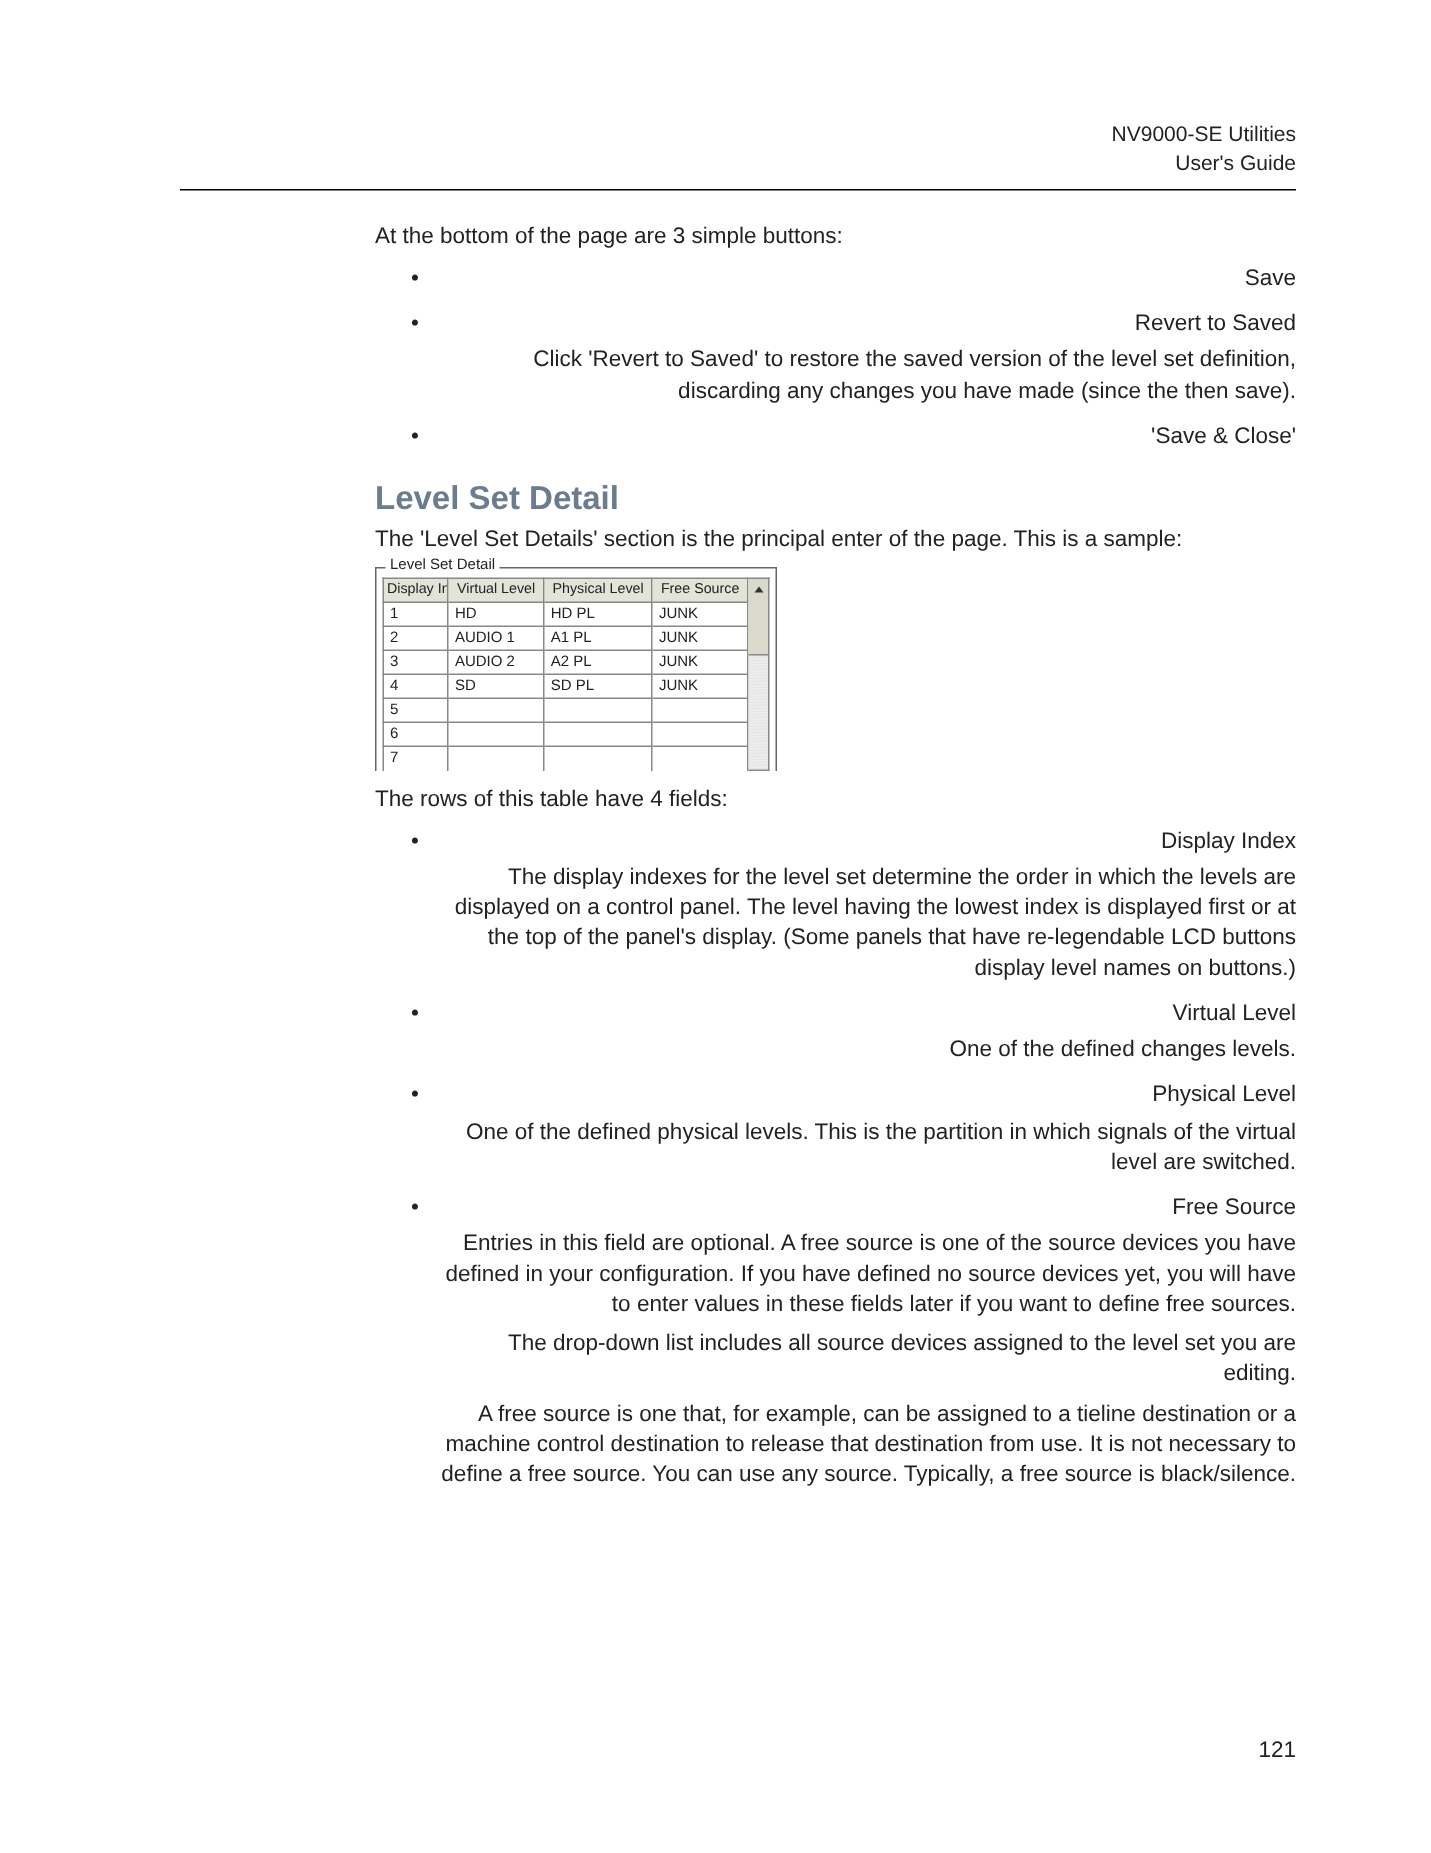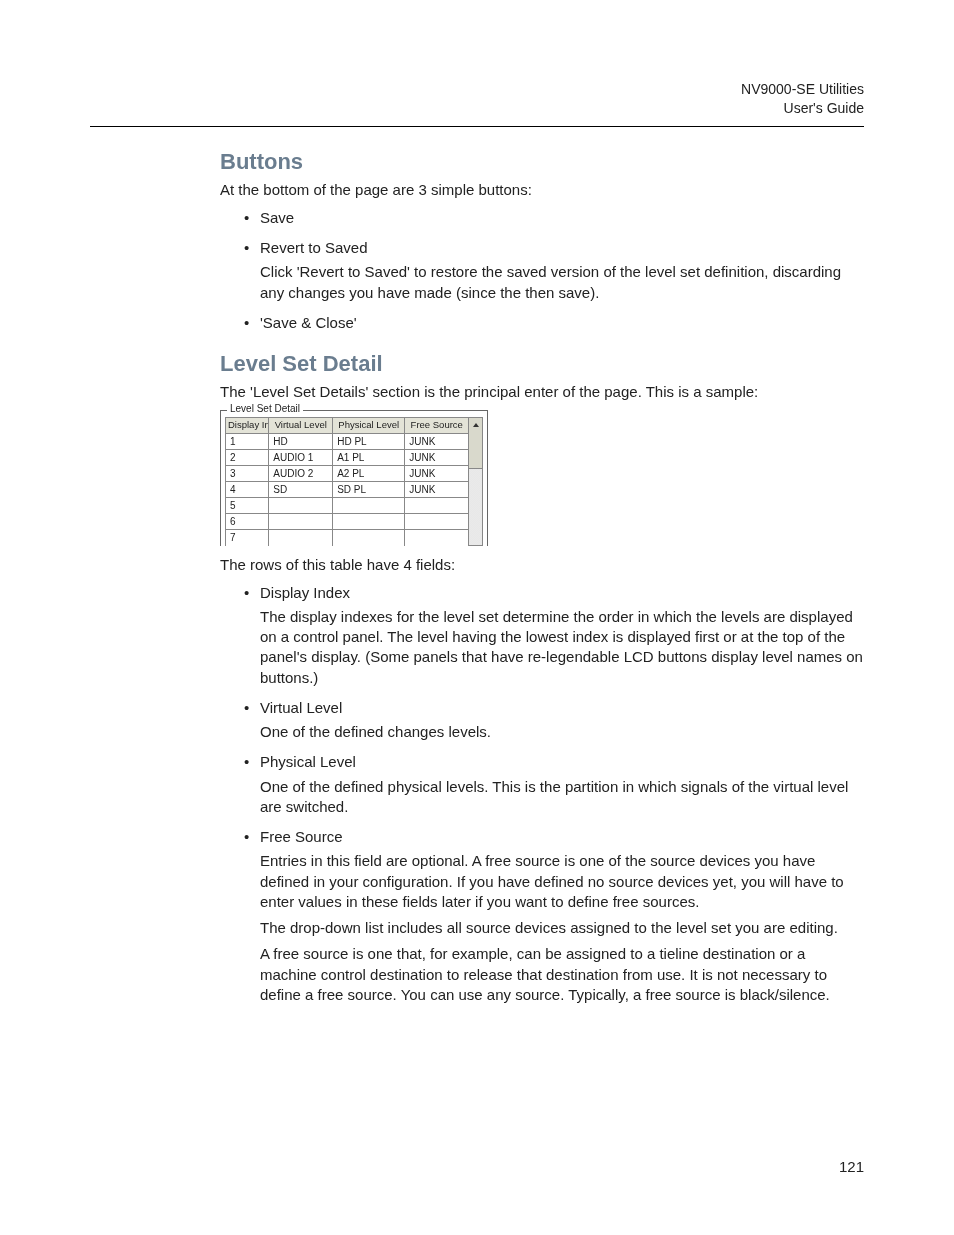--- a/index.html
+++ b/index.html
@@ -7,21 +7,21 @@
     padding: 0;
     background: #fff;
     font-family: "Myriad Pro", "Segoe UI", Arial, sans-serif;
     color: #222;
   }
   .page {
     width: 954px;
     height: 1235px;
     position: relative;
     box-sizing: border-box;
-    padding: 80px 90px 60px 90px;
+    padding: 80px 90px 60px 120px;
   }
   .header {
     text-align: right;
     font-size: 14px;
     line-height: 1.35;
     padding-bottom: 8px;
   }
   .header .title {
     font-weight: 400;
   }
@@ -43,20 +43,21 @@
     margin: 0 0 6px 0;
   }
   p.lead {
     margin: 0 0 10px 0;
     font-size: 15px;
   }
   ul.bullets {
     list-style: none;
     padding: 0;
     margin: 0 0 18px 24px;
+    text-align: right;
   }
   ul.bullets > li {
     position: relative;
     padding-left: 16px;
     margin-bottom: 10px;
     font-size: 15px;
     line-height: 1.35;
   }
   ul.bullets > li::before {
     content: "•";
@@ -177,21 +178,20 @@
 <div class="page">
 
   <div class="header">
     <div class="title">NV9000-SE Utilities</div>
     <div class="subtitle">User's Guide</div>
   </div>
   <hr class="header-rule">
 
   <div class="content">
 
-    <h2 class="section">Buttons</h2>
     <p class="lead">At the bottom of the page are 3 simple buttons:</p>
     <ul class="bullets">
       <li>
         <span class="item-title">Save</span>
       </li>
       <li>
         <span class="item-title">Revert to Saved</span>
         <span class="item-desc">Click 'Revert to Saved' to restore the saved version of the level set definition, discarding any changes you have made (since the then save).</span>
       </li>
       <li>

